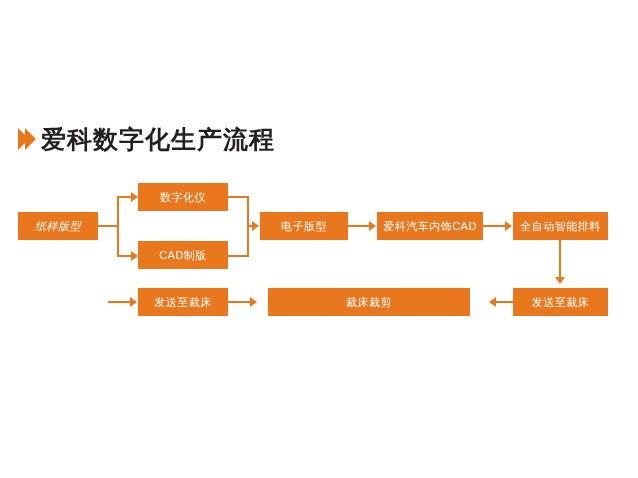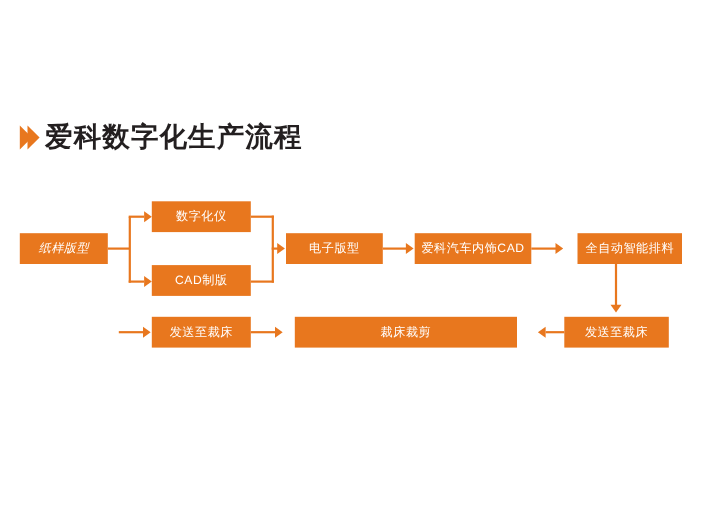--- a/index.html
+++ b/index.html
@@ -15,21 +15,21 @@
     width: 638px;
     height: 478px;
     background: #ffffff;
     overflow: hidden;
   }
 
   
   .title-row {
     position: absolute;
     left: 18px;
-    top: 108px;
+    top: 122px;
     height: 34px;
     display: flex;
     align-items: center;
   }
   .chevrons {
     display: flex;
     align-items: center;
     margin-right: 9px;
   }
   .chev {
@@ -109,21 +109,21 @@
   <div class="box" style="left:18px;  top:212px; width:80px;  height:28px;font-style:italic;">纸样版型</div>
 
   <div class="box" style="left:138px; top:183px; width:90px;  height:28px;">数字化仪</div>
 
   <div class="box" style="left:138px; top:241px; width:90px;  height:28px;">CAD制版</div>
 
   <div class="box" style="left:377px; top:212px; width:106px; height:28px;">爱科汽车内饰CAD</div>
 
   <div class="box" style="left:260px; top:212px; width:88px;  height:28px;">电子版型</div>
 
-  <div class="box" style="left:513px; top:212px; width:95px;  height:28px;margin-left:12px;">全自动智能排料</div>
+  <div class="box" style="left:513px; top:212px; width:95px;  height:28px;">全自动智能排料</div>
 
 
   <div class="box" style="left:138px; top:288px; width:90px;  height:28px;">发送至裁床</div>
 
   <div class="box" style="left:268px; top:288px; width:202px; height:28px;">裁床裁剪</div>
 
   <div class="box" style="left:513px; top:288px; width:95px;  height:28px;">发送至裁床</div>
 
   <div class="seg h" style="left:98px; top:225px; width:20px;"></div>
 

